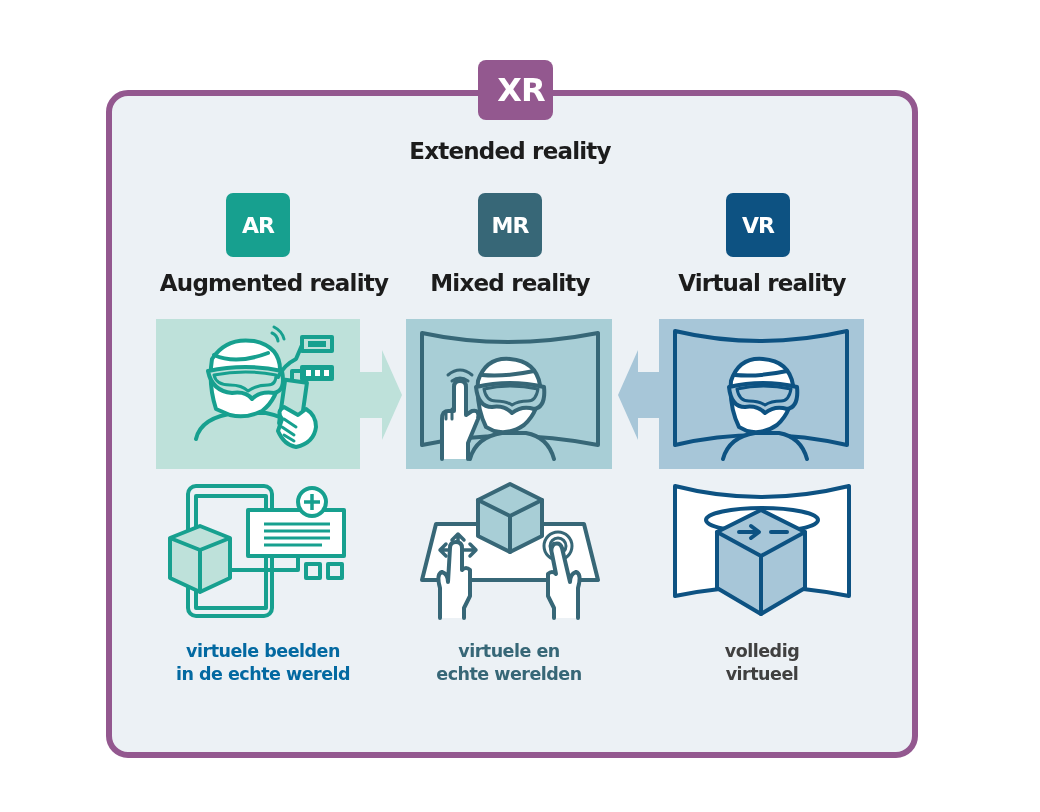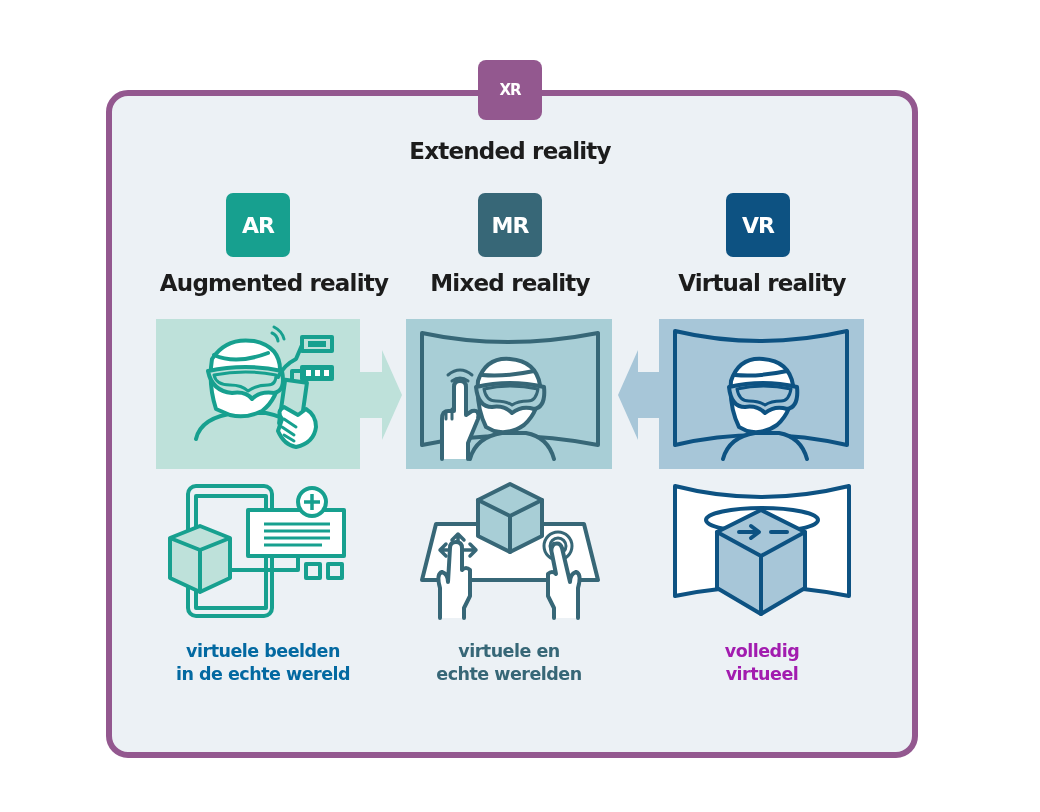--- a/index.html
+++ b/index.html
@@ -2,21 +2,21 @@
 <html><head>
   <meta charset="utf-8">
   <style>
     html, body { margin:0; padding:0; background:#ffffff; }
     body { width:1040px; height:812px; position:relative; overflow:hidden;
       font-family:"DejaVu Sans", sans-serif; }
     .frame { position:absolute; left:106px; top:90px; width:800px; height:656px;
       background:#ecf1f5; border:6px solid #93588f; border-radius:22px; }
     .xr-badge { position:absolute; left:478px; top:60px; width:64px; height:60px;
       background:#93588f; border-radius:8px; color:#fff; font-weight:bold;
-      font-size:15px; display:flex; align-items:center; justify-content:center; letter-spacing:-1px; }
+      font-size:32px; display:flex; align-items:center; justify-content:center; letter-spacing:-1px;padding-left:11px; }
     .title { position:absolute; left:310px; top:138px; width:400px; text-align:center;
       font-weight:bold; font-size:23px; color:#1c1c1c; letter-spacing:-0.8px; }
     .badge { position:absolute; top:193px; width:64px; height:64px; border-radius:7px;
       color:#fff; font-weight:bold; font-size:22px; display:flex; align-items:center;
       justify-content:center; letter-spacing:-1px; }
     .col-title { position:absolute; top:270px; width:260px; text-align:center;
       font-weight:bold; font-size:23px; color:#1c1c1c; letter-spacing:-0.8px; }
     .panel { position:absolute; top:319px; height:150px; }
     .caption { position:absolute; top:640px; width:240px; text-align:center;
       font-weight:bold; font-size:17.5px; line-height:23px; letter-spacing:-0.5px; }
@@ -138,16 +138,16 @@
 </svg>
 
 <div class="caption" style="left:143px;color:#0369a1">
   <div>virtuele beelden</div>
   <div>in de echte wereld</div>
 </div>
 <div class="caption" style="left:389px;color:#376777">
   <div>virtuele en</div>
   <div>echte werelden</div>
 </div>
-<div class="caption" style="left:642px;color:#a21caf">
+<div class="caption" style="left:642px;color:#404040">
   <div>volledig</div>
   <div>virtueel</div>
 </div>
 
 </body></html>

